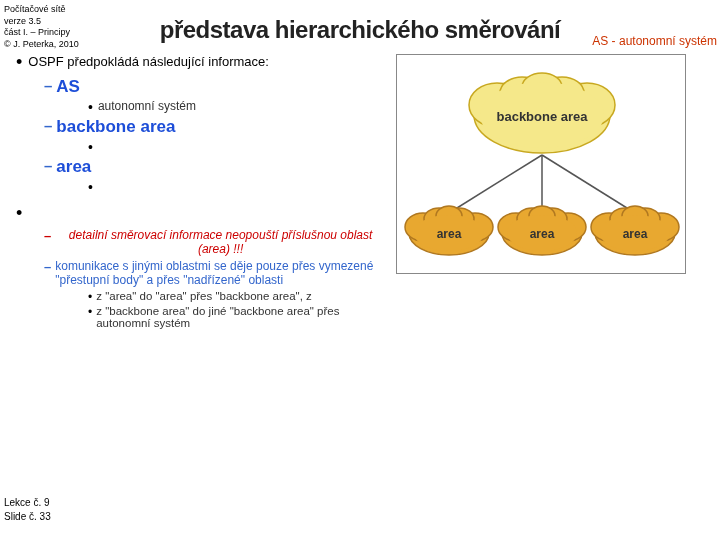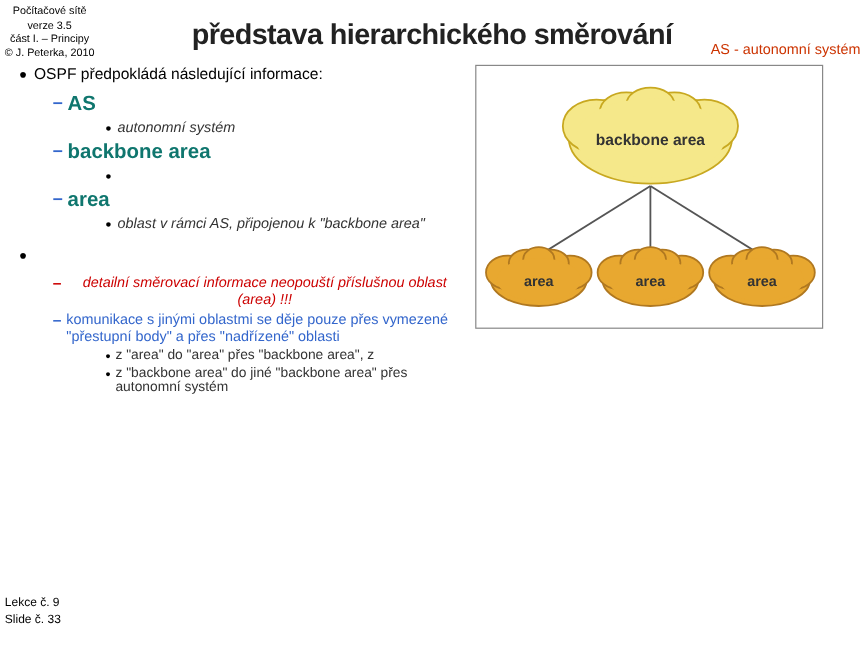--- a/index.html
+++ b/index.html
@@ -14,21 +14,20 @@
     }
 
     
     .top-left-info {
       position: absolute;
       top: 4px;
       left: 4px;
       font-size: 9px;
       color: #000;
       line-height: 1.3;
-      text-align: center;
     }
 
     
     .main-title {
       text-align: center;
       font-size: 24px;
       font-weight: bold;
       color: #222;
       margin-top: 8px;
       letter-spacing: -0.5px;
@@ -76,39 +75,38 @@
       align-items: flex-start;
       margin-bottom: 2px;
     }
     .dash-blue {
       color: #3366cc;
       font-weight: bold;
       font-size: 15px;
       margin-right: 4px;
     }
     .dash-label-blue-large {
-      color: #0f766e;
+      color: #1d4ed8;
       font-weight: bold;
       font-size: 17px;
     }
 
     .sub-bullet {
       display: flex;
       align-items: flex-start;
       margin-top: 1px;
       margin-bottom: 2px;
     }
     .sub-dot {
       font-size: 14px;
       margin-right: 5px;
     }
     .sub-text {
       font-size: 12px;
       color: #333;
-      font-style: italic;
     }
 
     
     .section2 {
       margin-top: 10px;
     }
 
     .dash-item-red {
       display: flex;
       align-items: flex-start;
@@ -239,21 +237,20 @@
     </div>
 
     <div class="indent1">
       <div class="dash-item">
         <span class="dash-blue">–</span>
         <span class="dash-label-blue-large">area</span>
       </div>
       <div class="indent2">
         <div class="sub-bullet">
           <span class="sub-dot">•</span>
-          <span class="sub-text">oblast v rámci AS, připojenou k "backbone area"</span>
         </div>
       </div>
     </div>
 
     <div class="section2">
       <div class="bullet-main">
         <span class="bullet-dot">•</span>
       </div>
 
       <div class="indent1">

